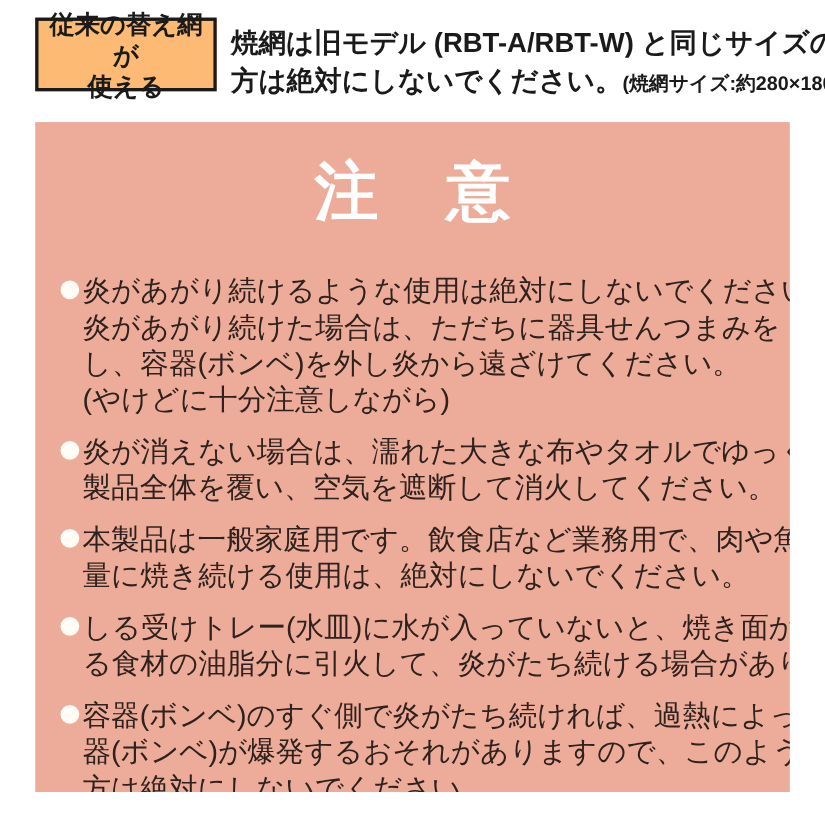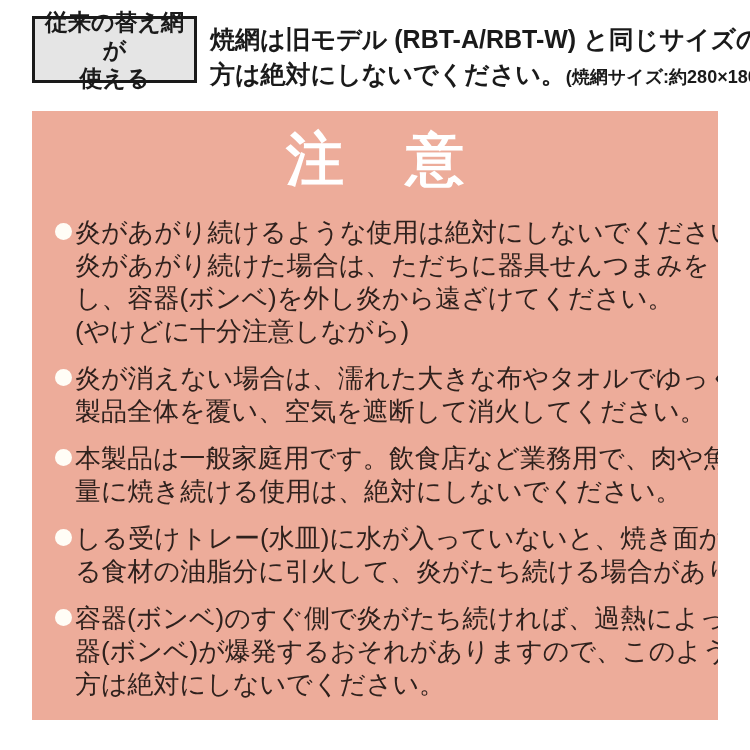--- a/index.html
+++ b/index.html
@@ -25,21 +25,21 @@
     width: 700px;
     display: flex;
     align-items: flex-start;
     gap: 13px;
   }
   .label-box {
     box-sizing: border-box;
     width: 165px;
     height: 67px;
     border: 3px solid #1a1a1a;
-    background: #e5e5e5;
+    background: #fdba74;
     display: flex;
     flex-direction: column;
     justify-content: center;
     align-items: center;
     font-size: 23px;
     font-weight: 600;
     line-height: 28px;
     color: #1a1a1a;
     text-align: center;
     flex-shrink: 0;
@@ -62,21 +62,21 @@
   .caution-panel {
     position: absolute;
     left: 32px;
     top: 111px;
     width: 686px;
     height: 609px;
     background: #edac9a;
     overflow: hidden;
   }
   .caution-title {
-    margin: 1px;
+    margin: 17px;
     padding-top: 13px;
     font-size: 58px;
     line-height: 1.16;
     font-weight: bold;
     color: #ffffff;
     text-align: center;
     letter-spacing: 62px;
     text-indent: 62px;
   }
   .caution-list {

